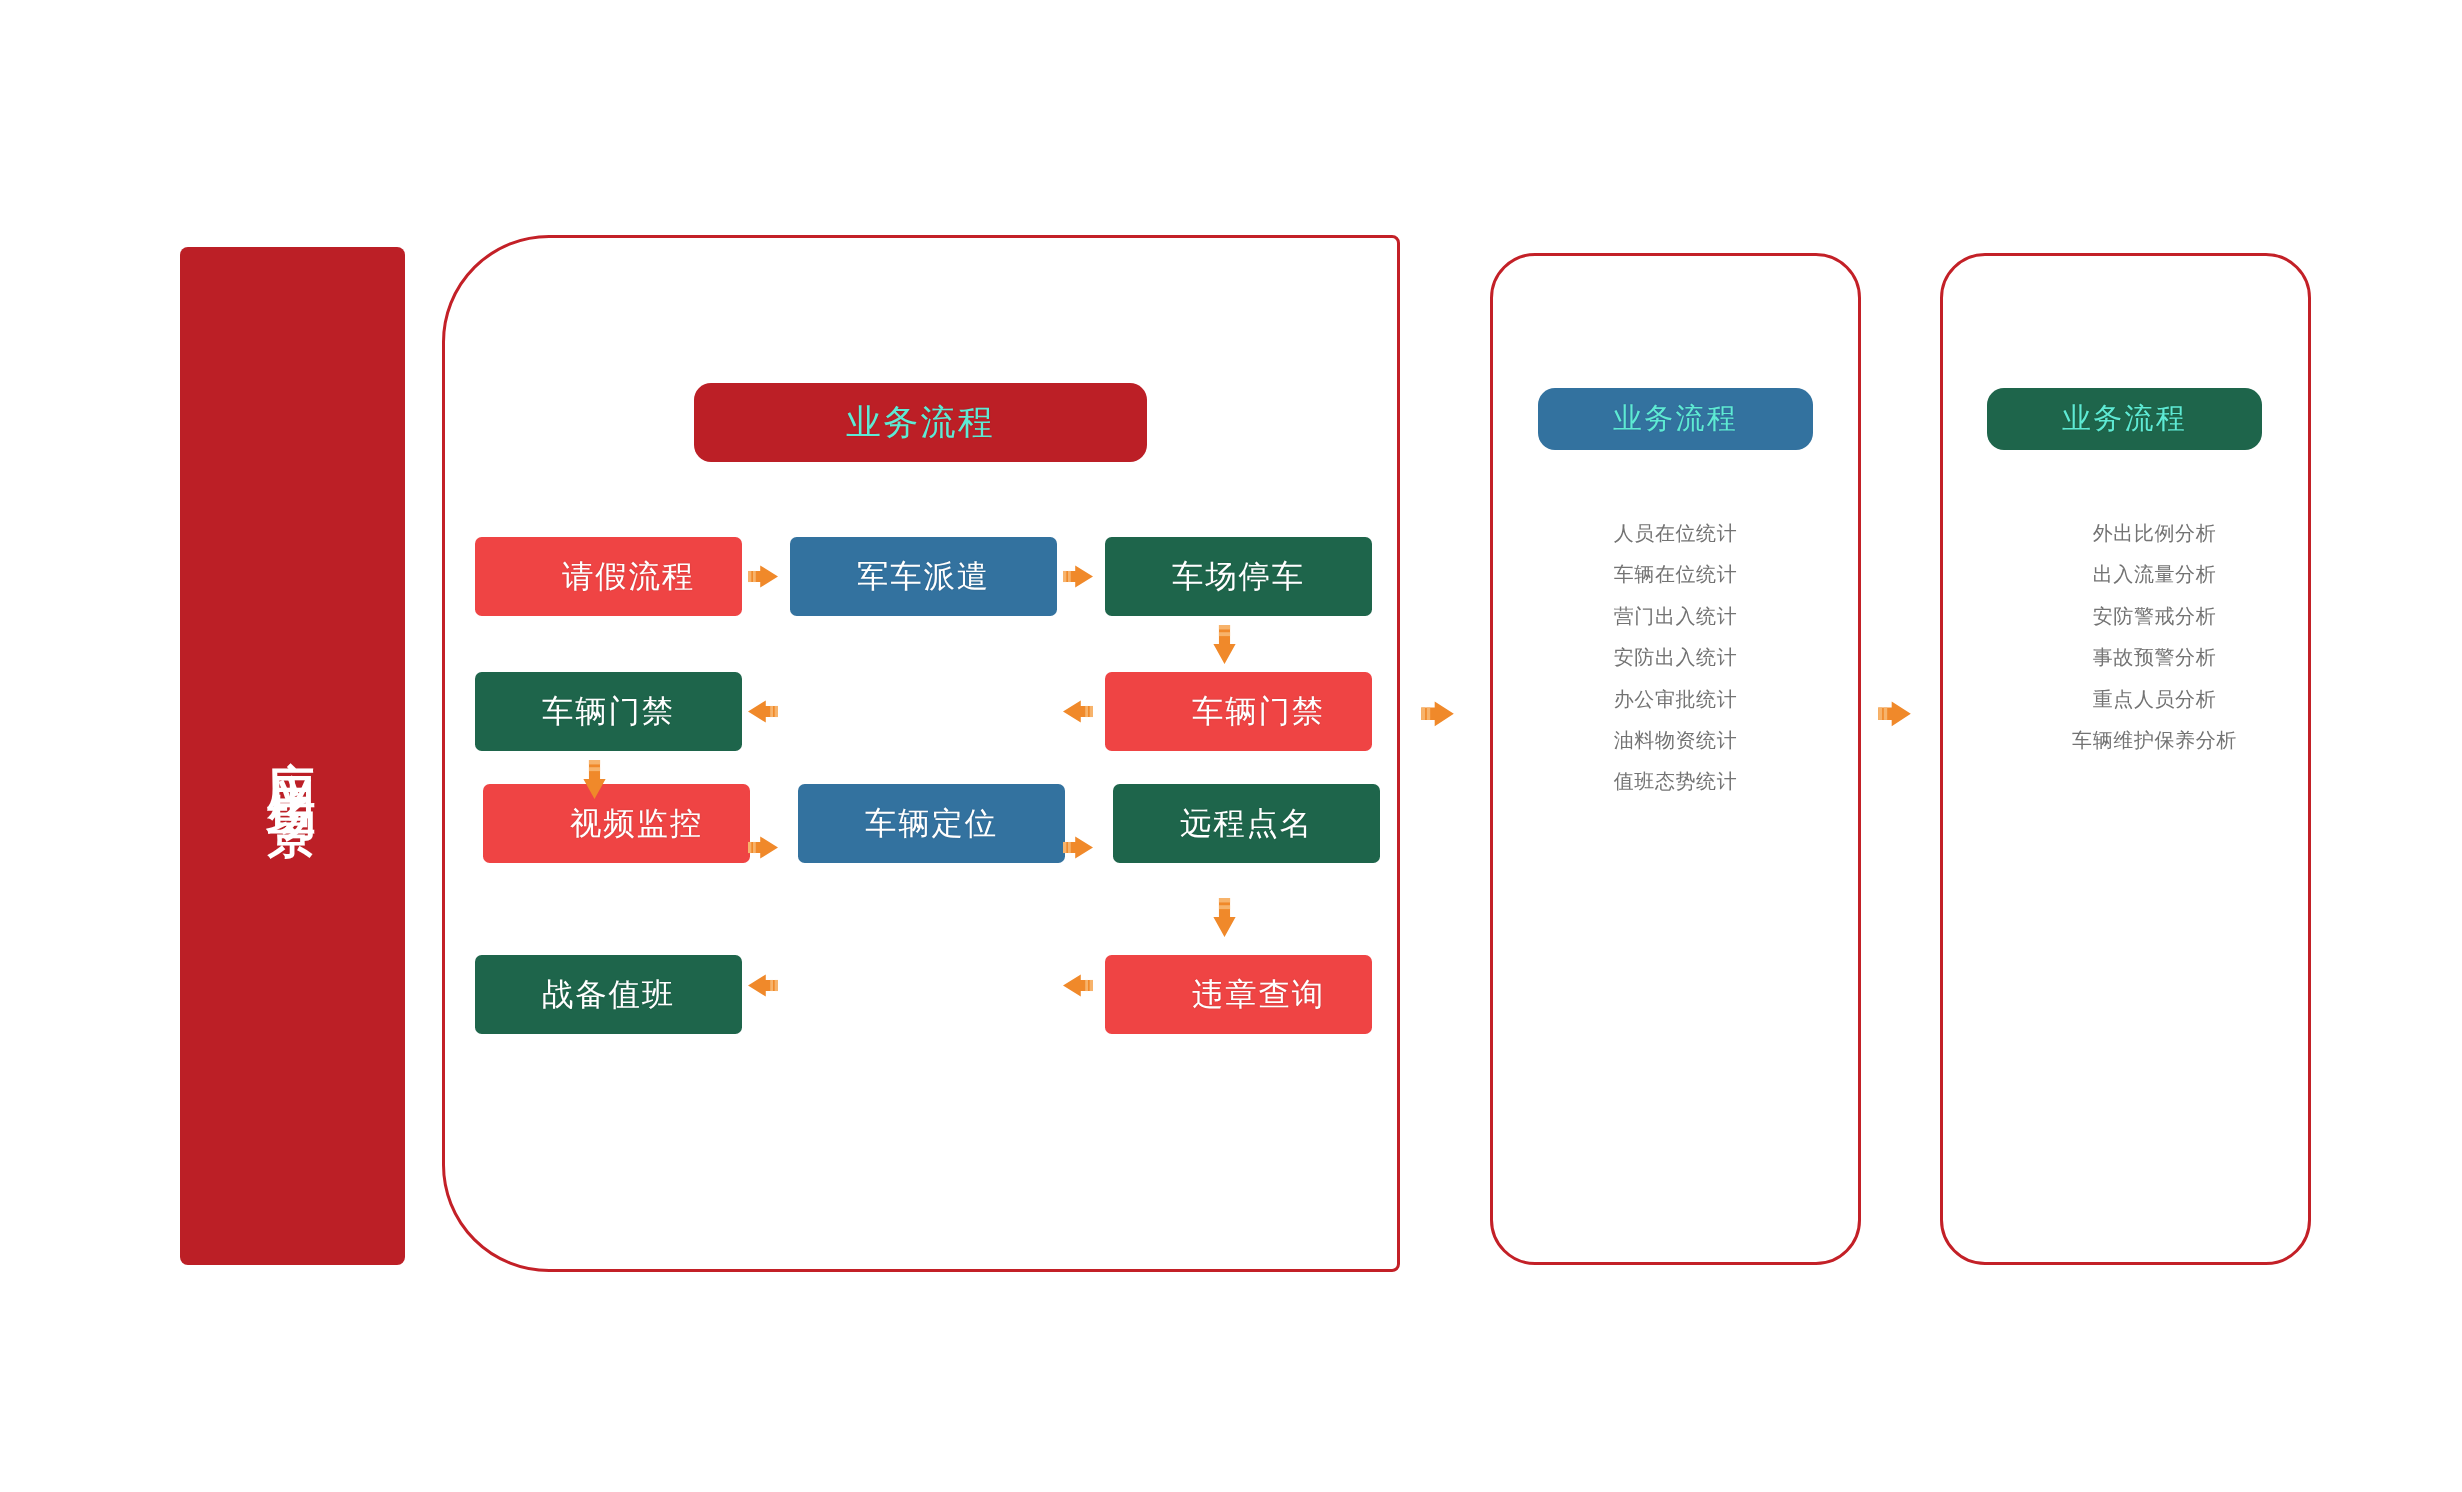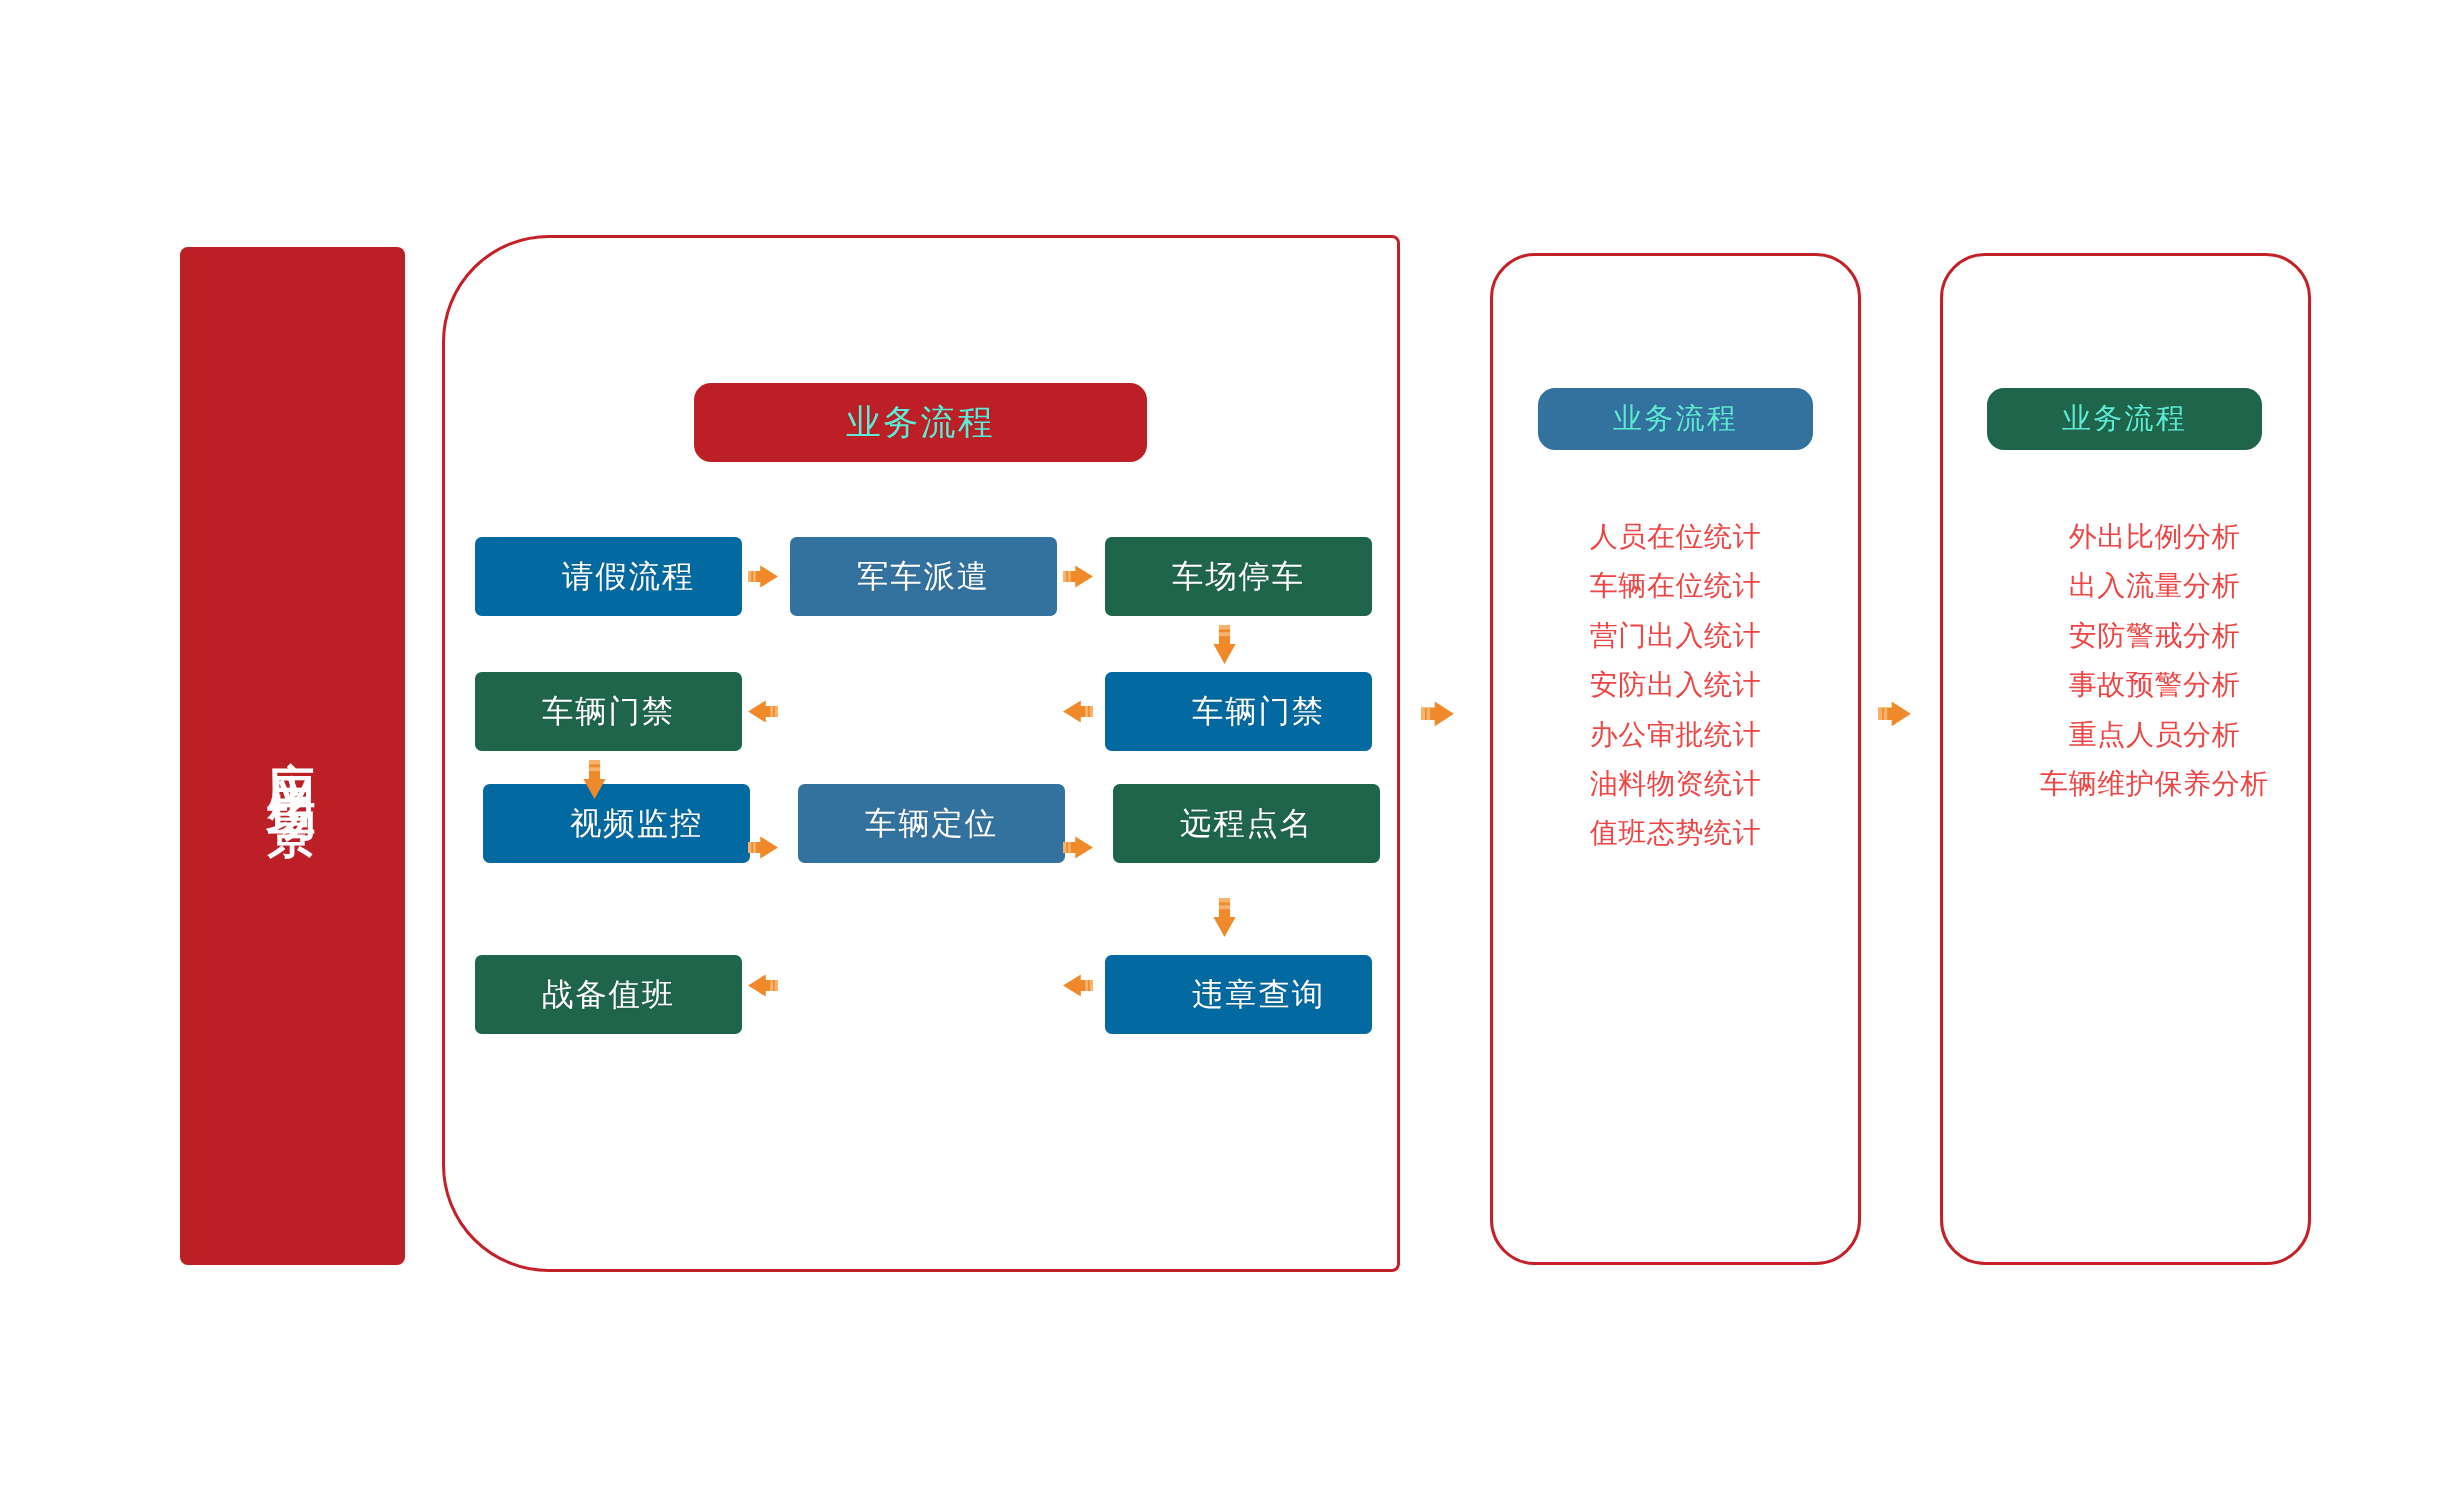--- a/index.html
+++ b/index.html
@@ -117,21 +117,21 @@
     border-radius: 6.7px;
     display: flex;
     align-items: center;
     justify-content: center;
     color: #ffffff;
     font-size: 31.5px;
     letter-spacing: 1.7px;
     text-shadow: 0 0 1.7px rgba(0,0,0,.18);
     box-sizing: border-box;
   }
-  .c-red   { background: #0369a1; padding-left: 40px; }
+  .c-red   { background: #ef4444; padding-left: 40px; }
   .c-blue  { background: #33729F; }
   .c-green { background: #1E654B; }
 
   
   .col-1 { left: 475px;  }
   .col-2 { left: 790px; }
   .col-3 { left: 1105px; }
   
   .row-1 { top: 537px;  }
   .row-2 { top: 672px; }
@@ -148,22 +148,22 @@
   
   .list-wrap {
     position: absolute;
     display: flex;
     flex-direction: column;
     align-items: center;
   }
   #stats-list    { left: 1490px; top: 523px; width: 371px; }
   #analysis-list { left: 1940px; top: 523px; width: 371px; margin-left: 29px; }
   .list-item {
-    color: #ef4444;
-    font-size: 28px;
+    color: #737373;
+    font-size: 20px;
     line-height: 1.0;
     margin-bottom: 21.4px;
     letter-spacing: 0.6px;
     white-space: nowrap;
   }
 </style>
 </head>
 <body>
 
 <div id="canvas">

